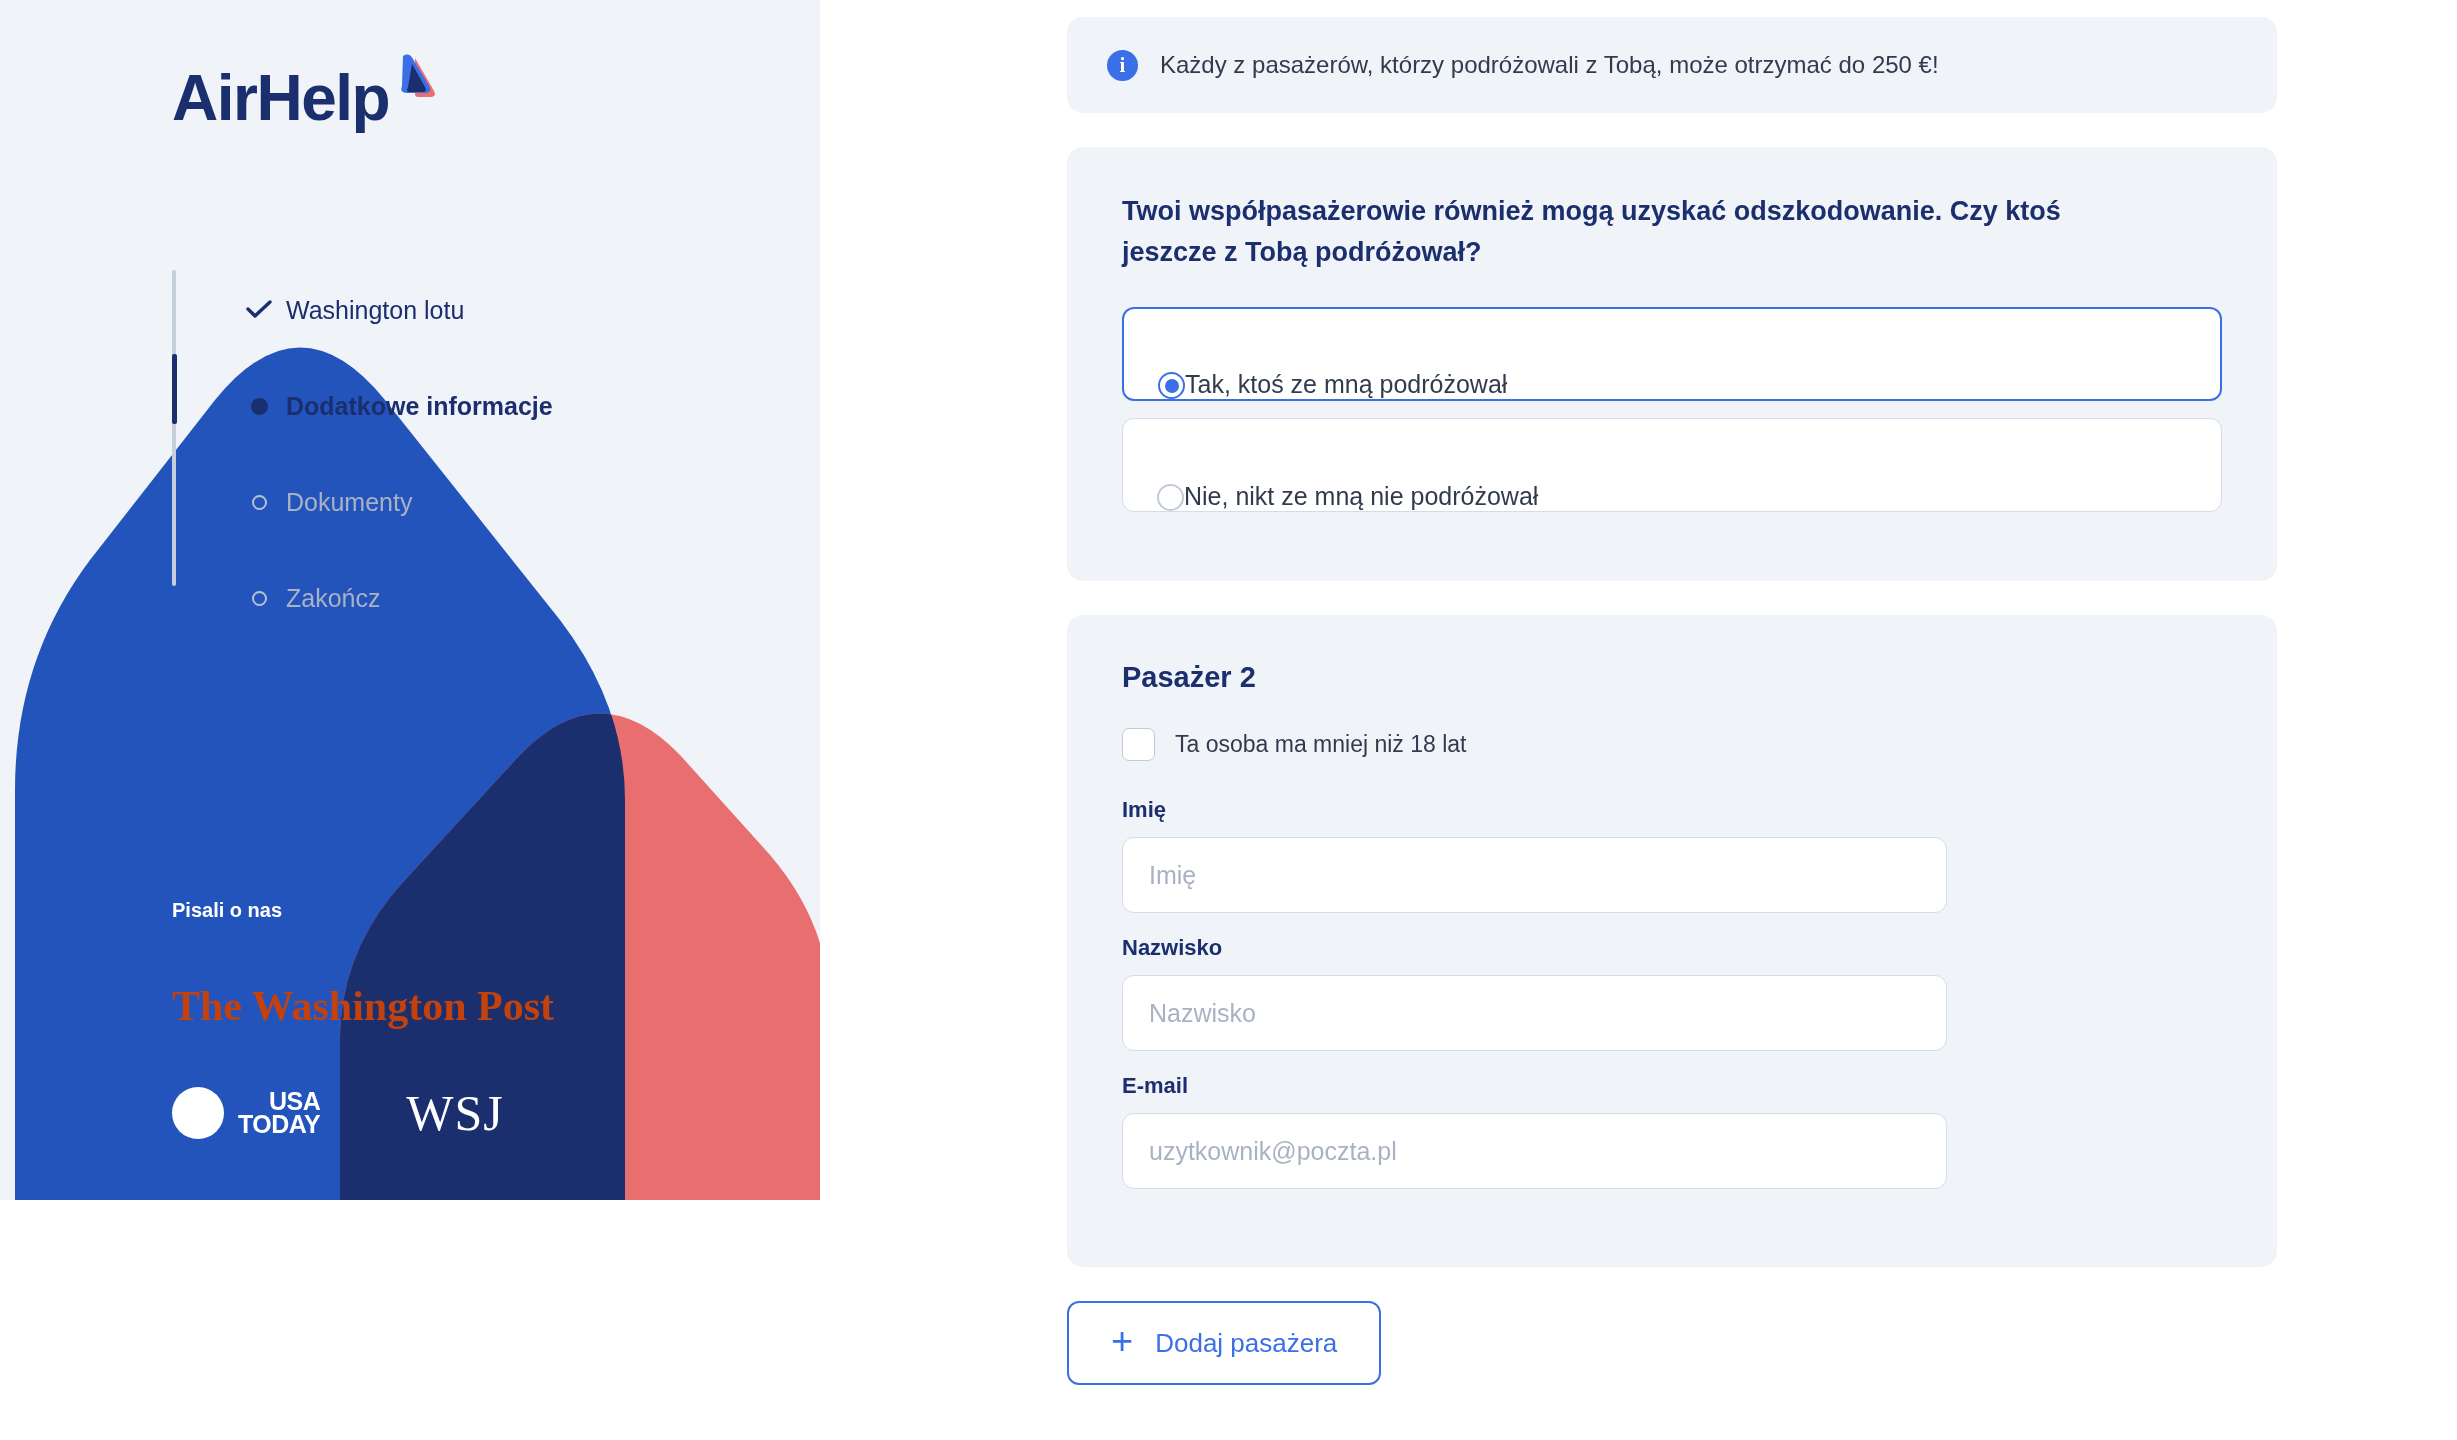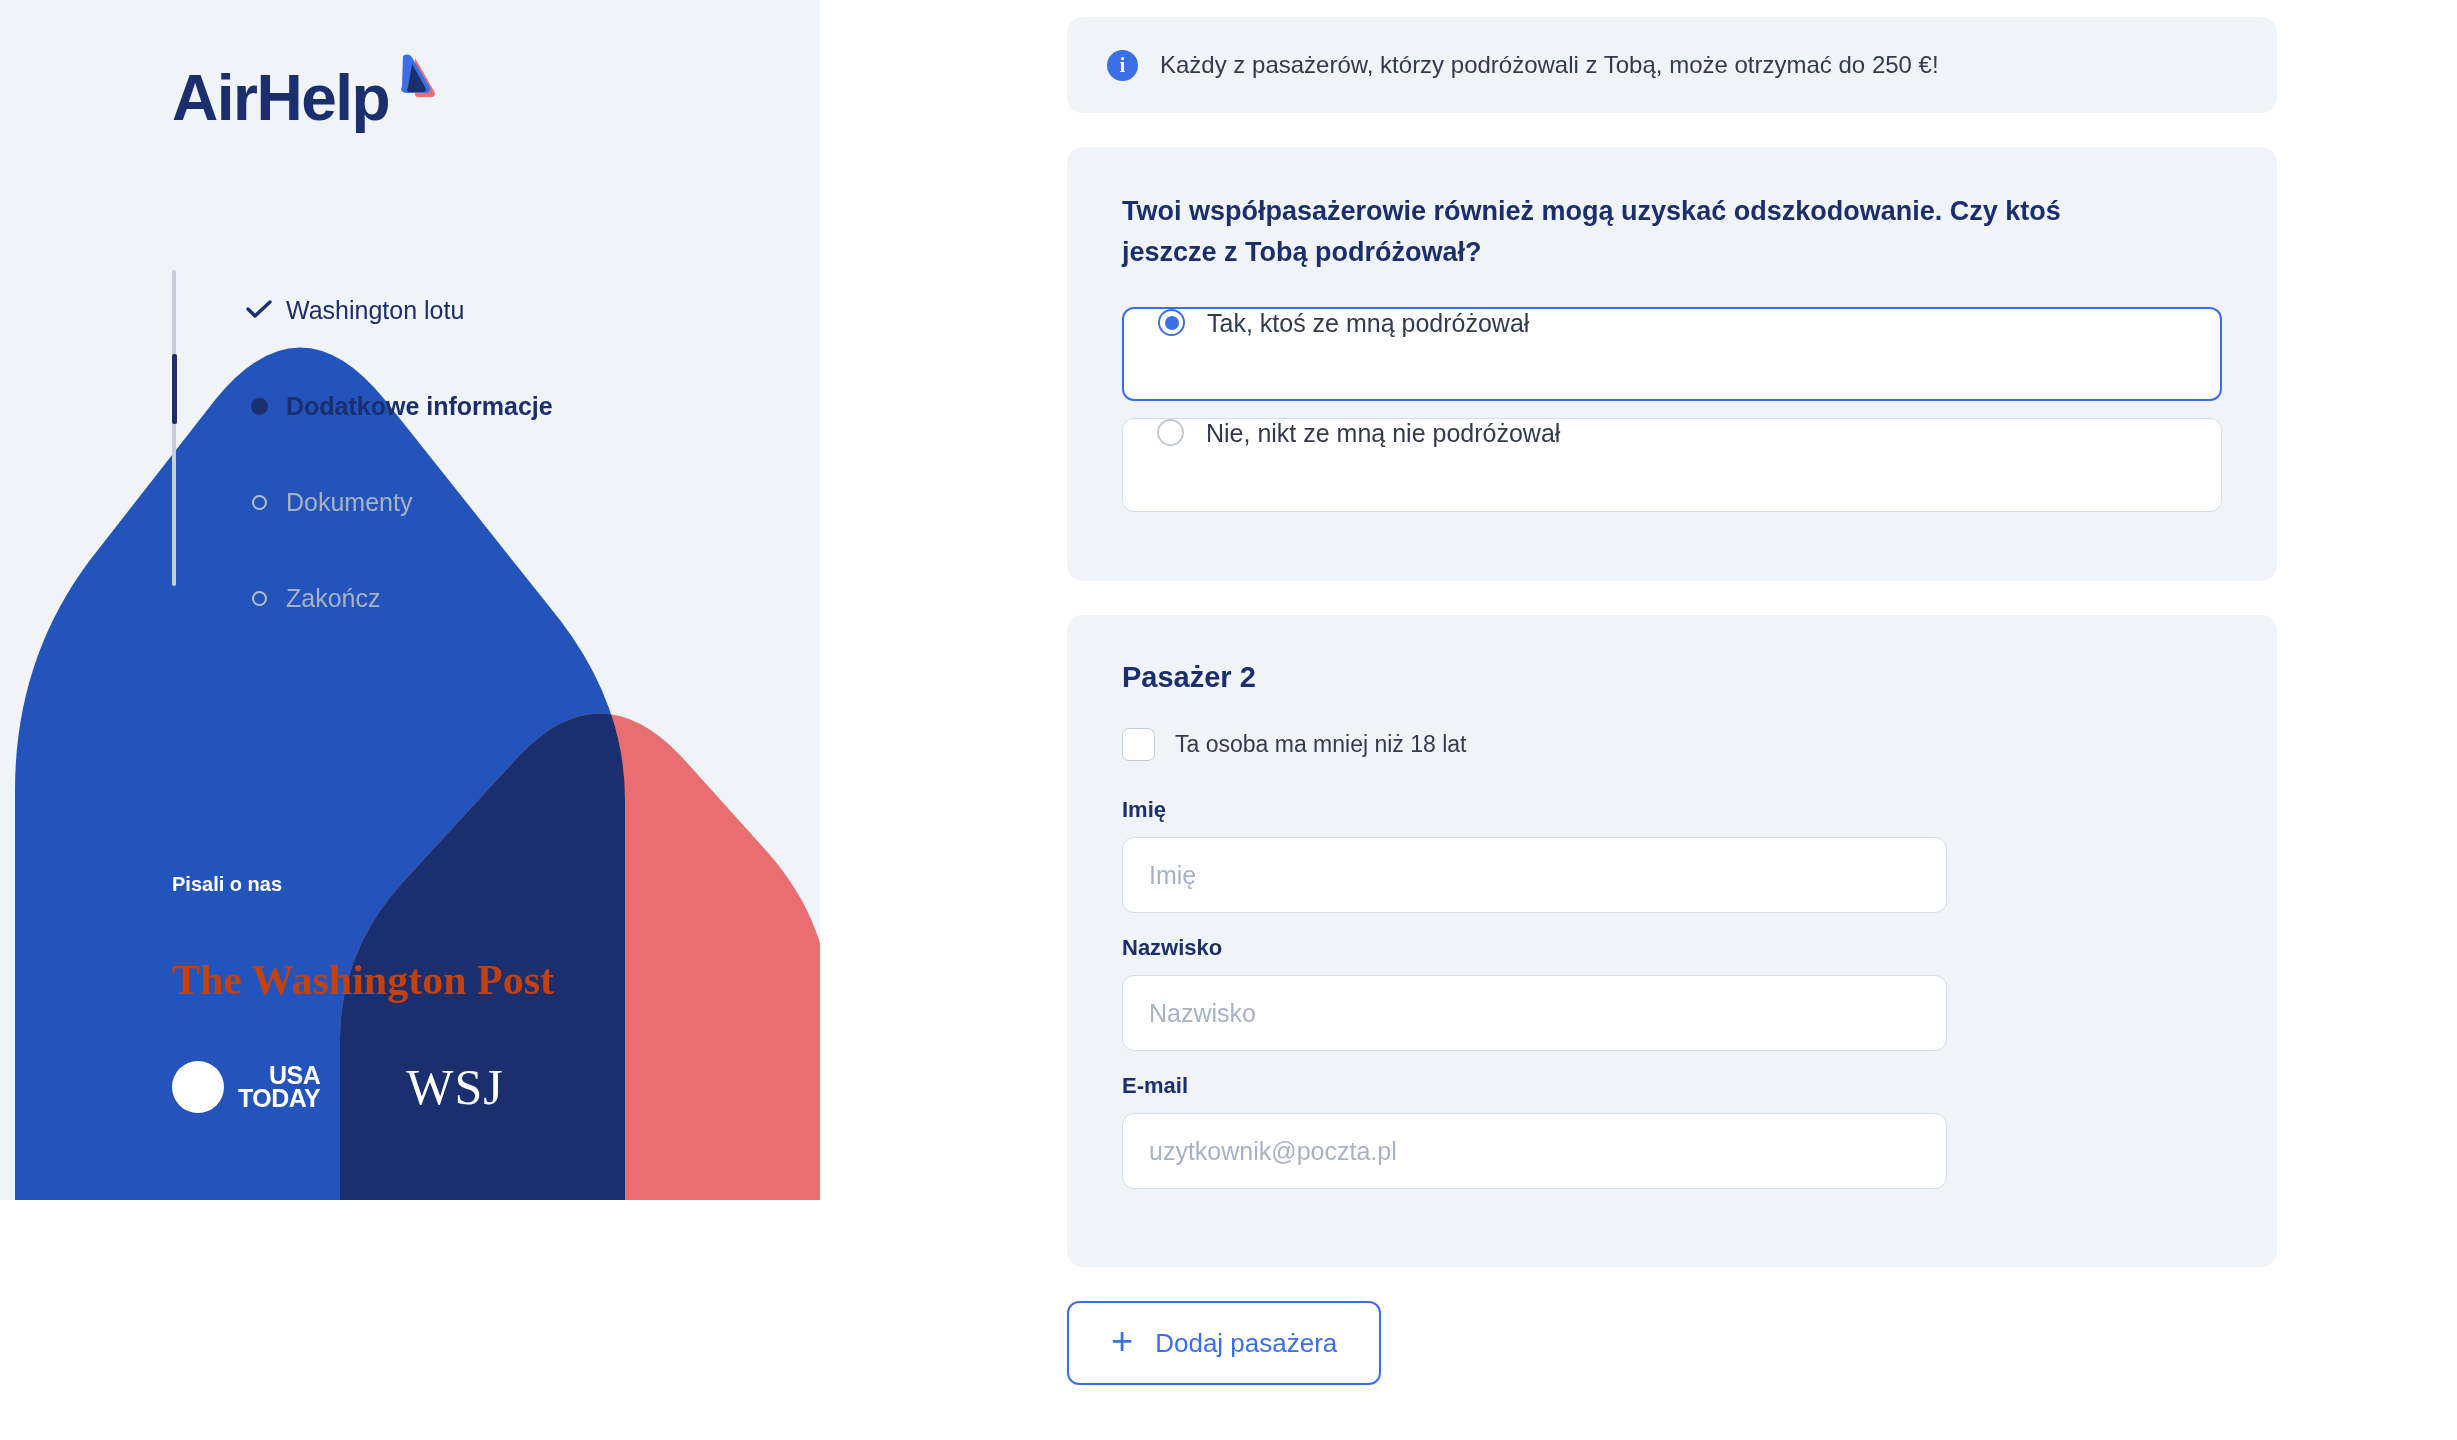--- a/index.html
+++ b/index.html
@@ -113,21 +113,21 @@
   .blobs {
     position: absolute;
     left: 0; top: 0;
     width: 820px; height: 1440px;
     z-index: 1;
   }
 
   .press {
     position: absolute;
     left: 172px;
-    bottom: 84px;
+    bottom: 58px;
     z-index: 6;
     color: #ffffff;
   }
   .press-title {
     font-size: 20px;
     font-weight: 700;
     color: #ffffff;
     margin-bottom: 60px;
   }
   .wapo {
@@ -209,22 +209,21 @@
   .q-title {
     font-size: 27px;
     font-weight: 700;
     color: #1B2E6E;
     line-height: 1.52;
     max-width: 1020px;
     margin-bottom: 34px;
   }
   .opt {
     display: flex;
-    align-items: flex-start;
-    gap: 22px;
+    align-items: flex-end;
     background: #ffffff;
     border: 1px solid #D5DCE7;
     border-radius: 12px;
     height: 94px;
     padding: 0 34px;
     margin-bottom: 17px;
     cursor: pointer;
   }
   .opt.selected {
     border: 2px solid #3B6FE8;

